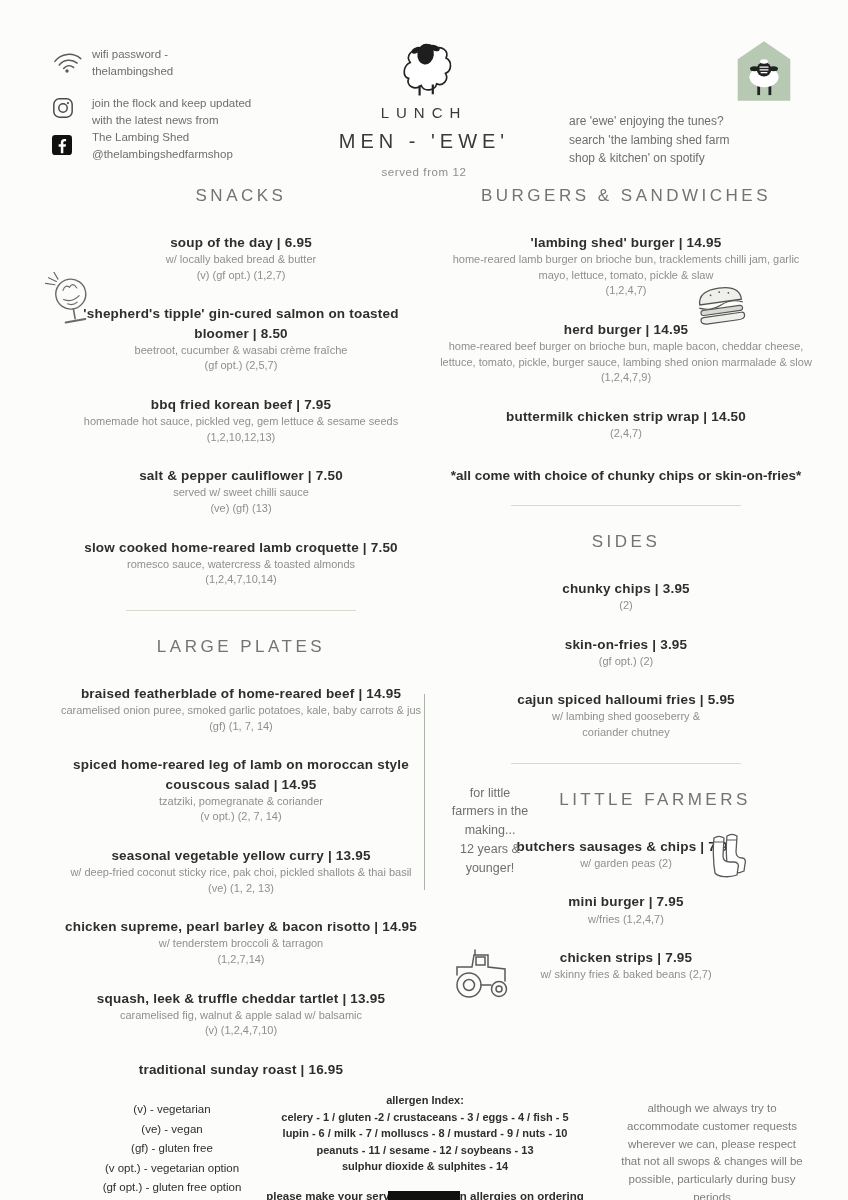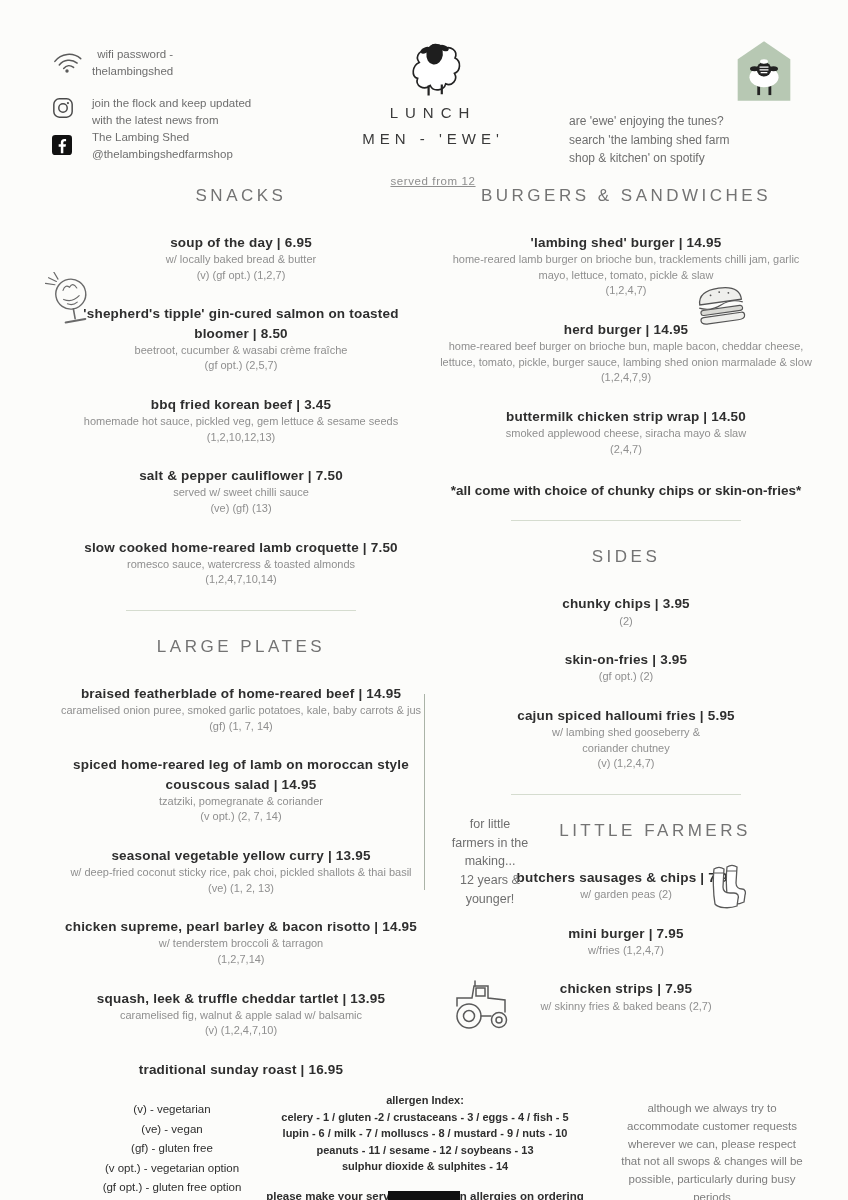--- a/index.html
+++ b/index.html
@@ -1,30 +1,30 @@
 <!DOCTYPE html>
 <html><head>
 <meta charset="utf-8">
 <style>
   html,body{margin:0;padding:0;}
   body{
     width:848px;height:1200px;position:relative;overflow:hidden;
     background:#fcfcfa;color:#3c3c3c;
     font-family:"Liberation Sans", sans-serif;
   }
-  .pre{white-space:pre-line;text-align:right;}
+  .pre{white-space:pre-line;}
   
   .h-left{position:absolute;left:52px;top:46px;width:290px;color:#6e6e6e;font-size:11.5px;line-height:1.5;}
   .h-row{display:flex;align-items:flex-start;margin-bottom:14px;}
   .h-row .ic{flex:0 0 40px;padding-top:2px;}
   .social-icons{flex:0 0 40px;display:flex;flex-direction:column;gap:16px;padding-top:2px;}
-  .h-center{position:absolute;left:331px;top:38px;width:204px;text-align:center;}
+  .h-center{position:absolute;left:322px;top:38px;width:204px;text-align:center;}
   .logo-title1{font-size:15px;letter-spacing:7px;color:#3a3a3a;margin-top:4px;}
-  .logo-title2{font-size:15px;letter-spacing:5px;color:#3a3a3a;margin-top:9px;}
-  .served{font-size:11.5px;color:#8e8e8e;margin-top:28px;letter-spacing:.6px;text-decoration:underline;}
+  .logo-title2{font-size:20px;letter-spacing:5px;color:#3a3a3a;margin-top:9px;}
+  .served{font-size:11.5px;color:#8e8e8e;margin-top:13px;letter-spacing:.6px;}
   .h-right{position:absolute;right:34px;top:40px;width:245px;}
   .h-right .shed{text-align:right;padding-right:22px;}
   .spotify{margin-top:10px;text-align:left;color:#6e6e6e;font-size:12px;line-height:1.55;}
   
   .col{position:absolute;top:186px;width:372px;text-align:center;}
   .col-l{left:55px;}
   .col-r{left:440px;}
   .sec{position:relative;}
   .sec-title{font-size:17px;letter-spacing:3.5px;color:#737373;font-weight:400;margin:0 0 27px;}
   .item{margin-bottom:21px;}
@@ -146,21 +146,21 @@
       <div class="iname">soup of the day | 6.95</div>
       <div class="idesc">w/ locally baked bread &amp; butter</div>
       <div class="idesc">(v) (gf opt.) (1,2,7)</div>
     </div>
     <div class="item">
       <div class="iname">'shepherd's tipple' gin-cured salmon on toasted bloomer | 8.50</div>
       <div class="idesc">beetroot, cucumber &amp; wasabi crème fraîche</div>
       <div class="idesc">(gf opt.) (2,5,7)</div>
     </div>
     <div class="item">
-      <div class="iname">bbq fried korean beef | 3.45</div>
+      <div class="iname">bbq fried korean beef | 7.95</div>
       <div class="idesc">homemade hot sauce, pickled veg, gem lettuce &amp; sesame seeds</div>
       <div class="idesc">(1,2,10,12,13)</div>
     </div>
     <div class="item">
       <div class="iname">salt &amp; pepper cauliflower | 7.50</div>
       <div class="idesc">served w/ sweet chilli sauce</div>
       <div class="idesc">(ve) (gf) (13)</div>
     </div>
     <div class="item">
       <div class="iname">slow cooked home-reared lamb croquette | 7.50</div>
@@ -227,21 +227,20 @@
       <div class="idesc">home-reared lamb burger on brioche bun, tracklements chilli jam, garlic mayo, lettuce, tomato, pickle &amp; slaw</div>
       <div class="idesc">(1,2,4,7)</div>
     </div>
     <div class="item">
       <div class="iname">herd burger | 14.95</div>
       <div class="idesc">home-reared beef burger on brioche bun, maple bacon, cheddar cheese, lettuce, tomato, pickle, burger sauce, lambing shed onion marmalade &amp; slow</div>
       <div class="idesc">(1,2,4,7,9)</div>
     </div>
     <div class="item">
       <div class="iname">buttermilk chicken strip wrap | 14.50</div>
-      <div class="idesc">smoked applewood cheese, siracha mayo &amp; slaw</div>
       <div class="idesc">(2,4,7)</div>
     </div>
     <div class="col-note">*all come with choice of chunky chips or skin-on-fries*</div>
   </div>
 
   <hr class="hr">
 
   <div class="sec">
     <h2 class="sec-title">SIDES</h2>
     <div class="item">
@@ -249,21 +248,20 @@
       <div class="idesc">(2)</div>
     </div>
     <div class="item">
       <div class="iname">skin-on-fries | 3.95</div>
       <div class="idesc">(gf opt.) (2)</div>
     </div>
     <div class="item">
       <div class="iname">cajun spiced halloumi fries | 5.95</div>
       <div class="idesc">w/ lambing shed gooseberry &amp;
 coriander chutney</div>
-      <div class="idesc">(v) (1,2,4,7)</div>
     </div>
   </div>
 
   <hr class="hr">
 
   <div class="sec">
     <div class="lf-note pre">for little
 farmers in the
 making...
 12 years &amp;

